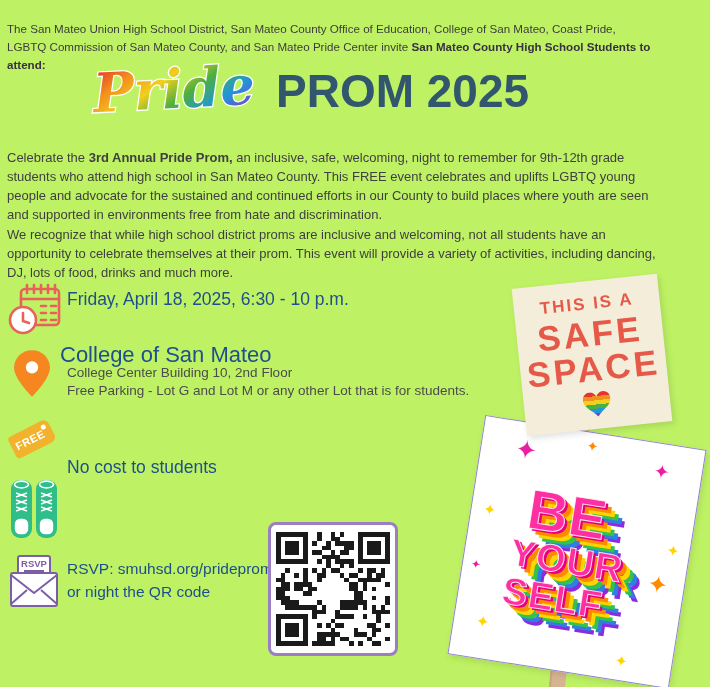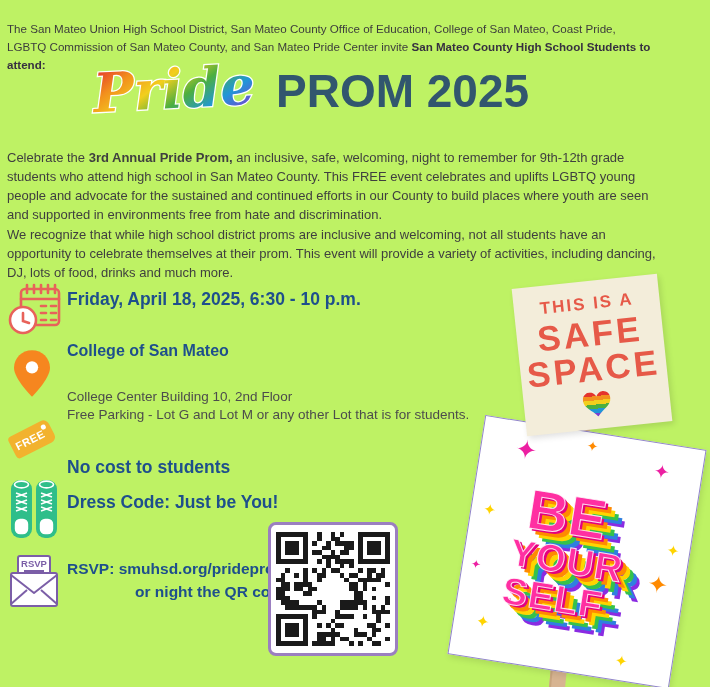--- a/index.html
+++ b/index.html
@@ -11,24 +11,24 @@
   .intro{position:absolute;left:7px;top:8px;width:648px;font-size:11.6px;line-height:1.55;color:#3c3c3c;}
   .intro b{color:#363040;}
   .title-row{position:absolute;left:88px;top:52px;display:flex;align-items:center;gap:8px;}
   .pride-logo{width:172px;height:78px;transform:rotate(-3deg);}
   .main-title{margin:8px;font-size:46px;font-weight:800;letter-spacing:0px;color:#31566e;font-family:"Liberation Sans",sans-serif;}
   
   .para{position:absolute;left:7px;width:664px;font-size:13px;line-height:1.45;color:#3f3f3f;}
   .para1{top:136px;}
   .para2{top:213px;}
   
-  .heading{position:absolute;font-weight:bold;color:#1e4f8c;text-align:right;}
+  .heading{position:absolute;font-weight:normal;color:#1e4f8c;}
   .h-datetime{left:67px;top:289px;font-size:17.5px;}
-  .h-venue{left:67px;top:342px;font-size:16px;}
-  .venue-sub{position:absolute;left:67px;top:364px;font-size:13.5px;line-height:1.32;color:#4c4c4c;font-weight:normal;margin-top:24px;}
+  .h-venue{left:60px;top:342px;font-size:22px;}
+  .venue-sub{position:absolute;left:67px;top:364px;font-size:13.5px;line-height:1.32;color:#4c4c4c;font-weight:normal;}
   .h-cost{left:67px;top:429px;font-size:17.5px;margin-top:28px;}
   .h-dress{left:67px;top:492px;font-size:17.5px;}
   .h-rsvp{left:67px;top:557px;font-size:15.5px;line-height:1.5;}
   .icon-abs{position:absolute;}
   .cal-icon{left:8px;top:282px;}
   .pin-icon{left:14px;top:344px;}
   .shoe-icon{left:9px;top:476px;}
   .env-icon{left:8px;top:553px;}
   
   .free-tag{
@@ -170,21 +170,20 @@
           <line x1="43" y1="17" x2="32" y2="21"></line>
         <line x1="32" y1="24" x2="43" y2="28"></line>
           <line x1="43" y1="24" x2="32" y2="28"></line>
         <line x1="32" y1="31" x2="43" y2="35"></line>
           <line x1="43" y1="31" x2="32" y2="35"></line>
       </g>
       <rect x="5" y="42" width="15" height="17" rx="6" fill="#ffffff" stroke="#2fbe8a" stroke-width="1.6"></rect>
       <rect x="30" y="42" width="15" height="17" rx="6" fill="#ffffff" stroke="#2fbe8a" stroke-width="1.6"></rect>
     </g>
   </svg>
-  <div class="heading h-dress">Dress Code: Just be You!</div>
 
   <svg class="icon-abs env-icon" width="52" height="58" viewBox="0 0 52 58">
     <g fill="#ffffff" stroke="#7b5ea7" stroke-width="2">
       <rect x="10" y="3" width="32" height="22" rx="2"></rect>
       <rect x="3" y="20" width="46" height="33" rx="2"></rect>
     </g>
     <g fill="none" stroke="#7b5ea7" stroke-width="2" stroke-linejoin="round">
       <polyline points="3,22 26,40 49,22"></polyline>
       <line x1="3" y1="51" x2="19" y2="37"></line>
       <line x1="49" y1="51" x2="33" y2="37"></line>

